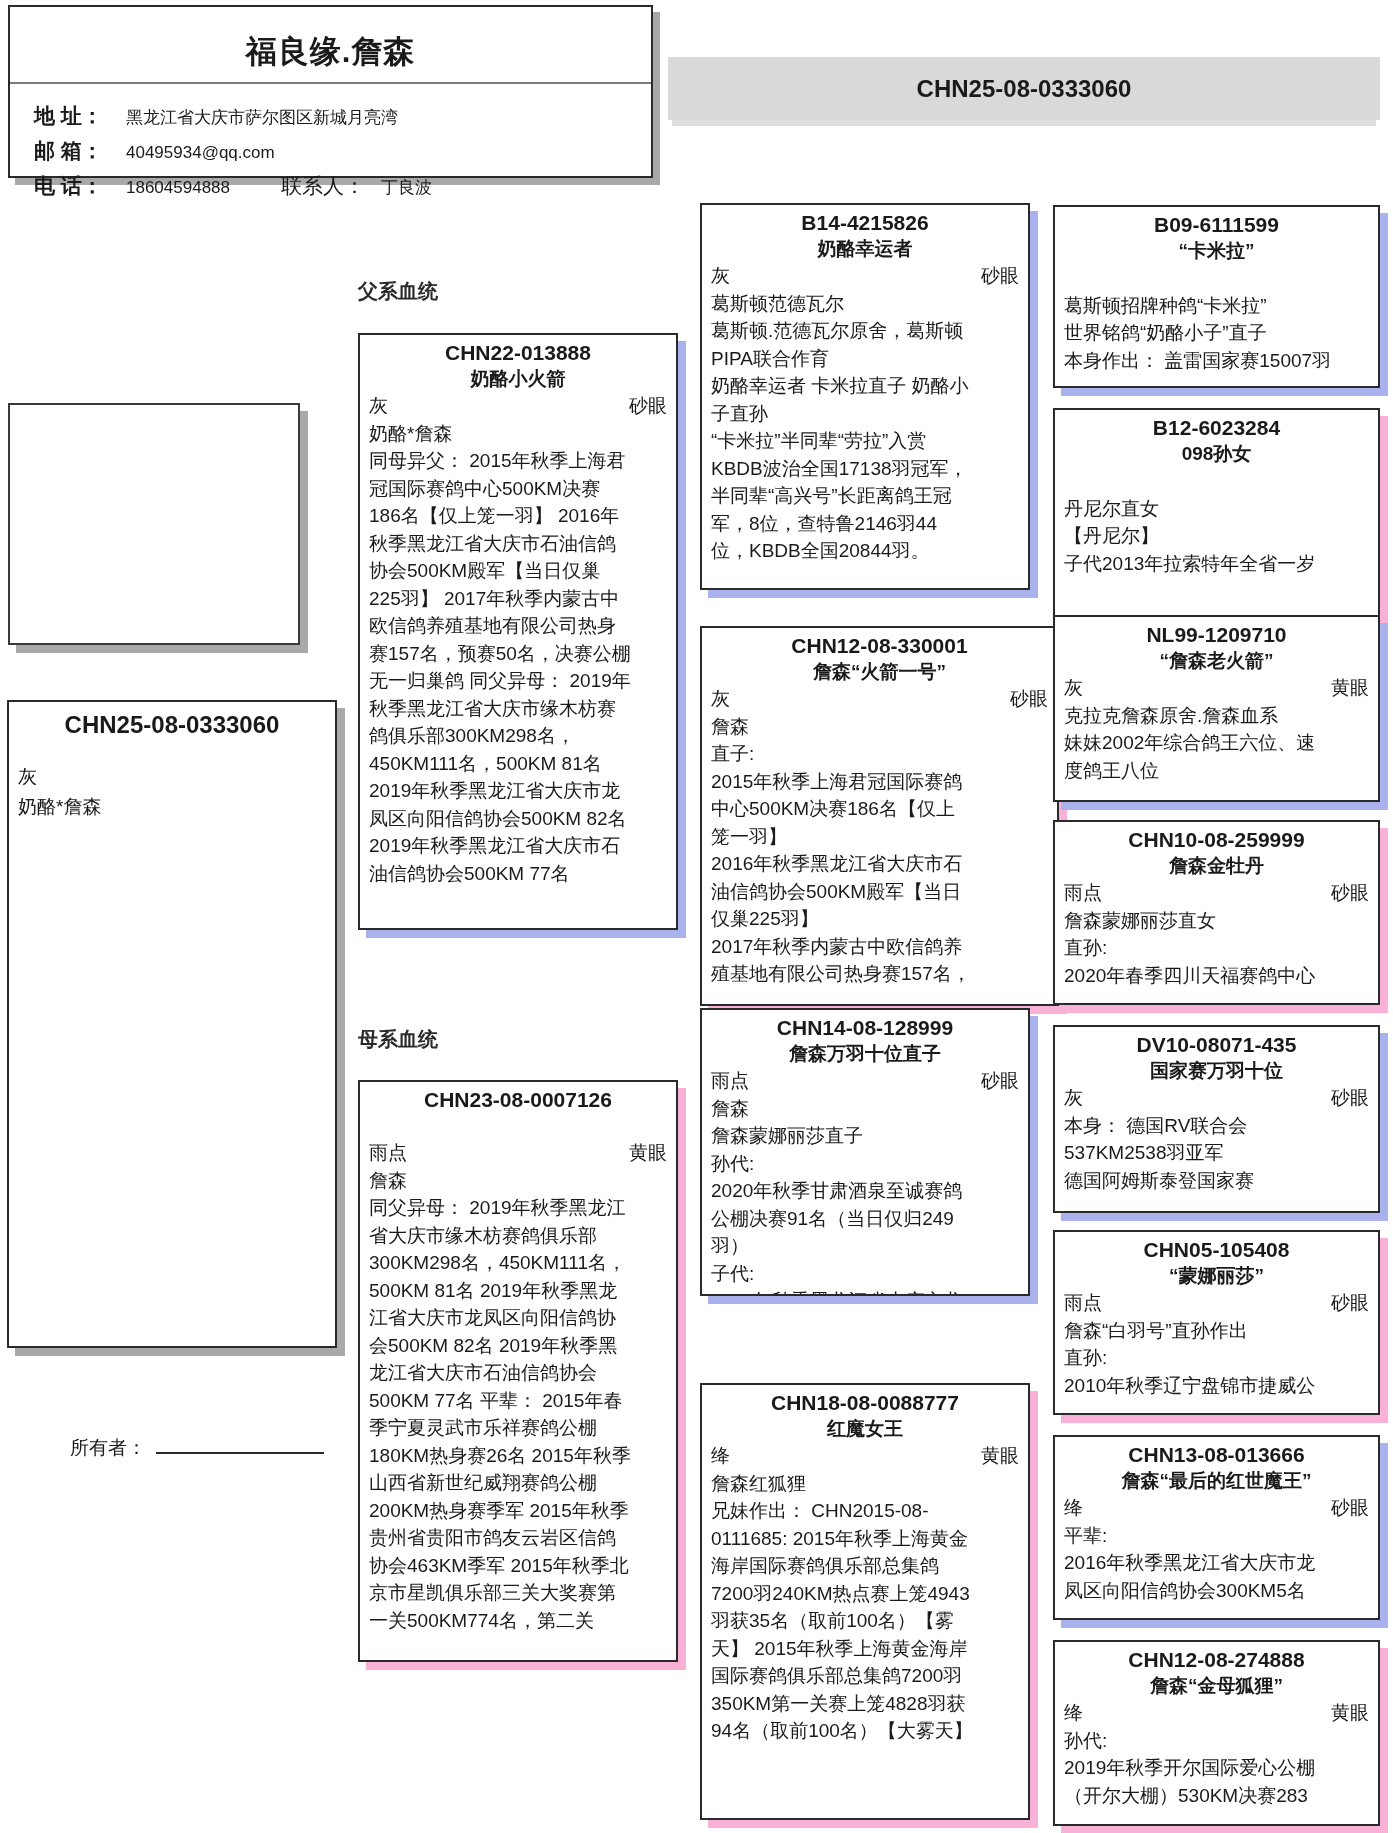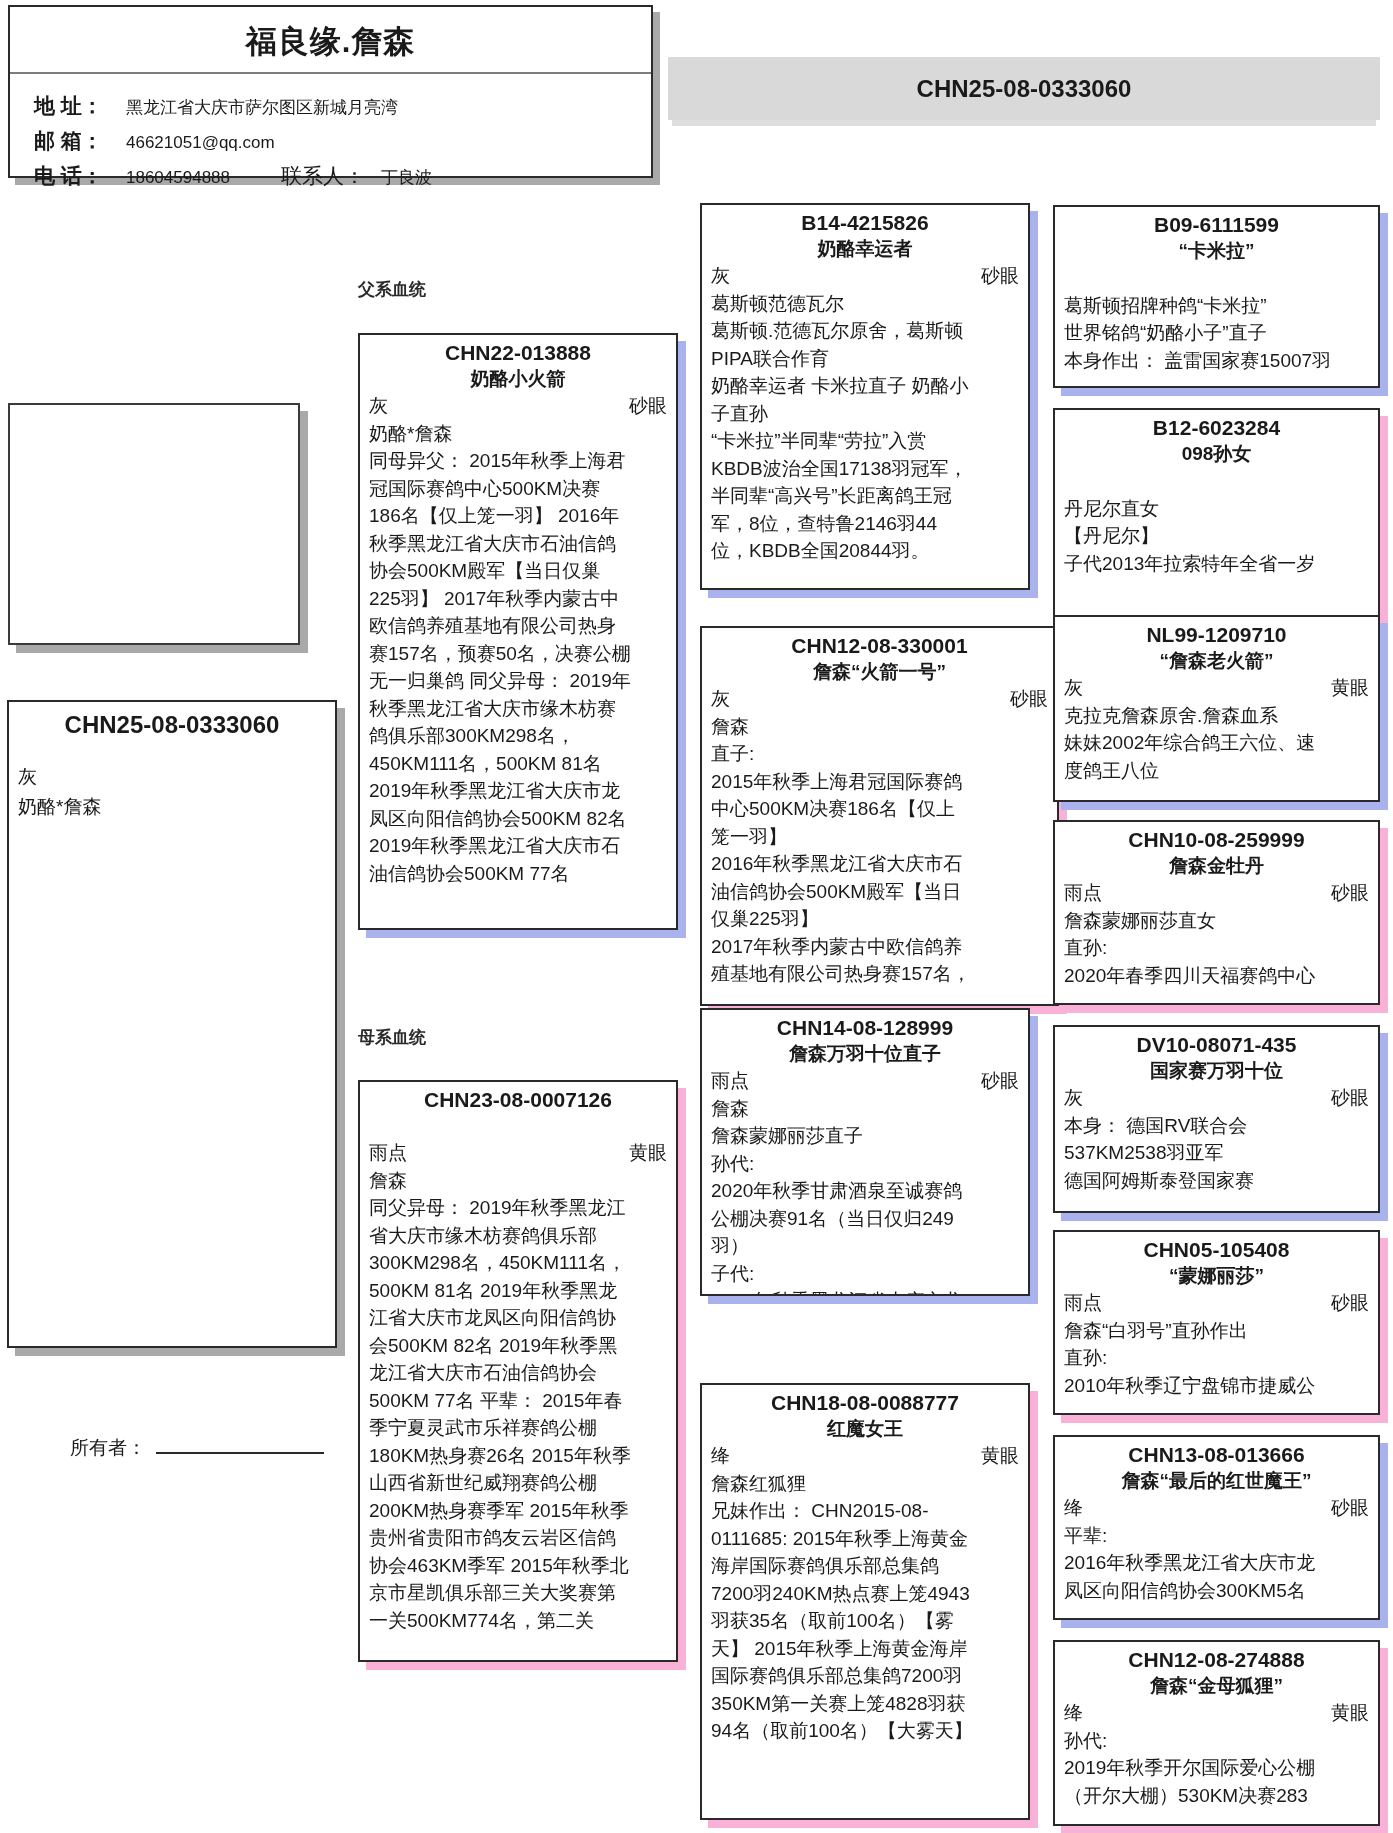--- a/index.html
+++ b/index.html
@@ -10,21 +10,21 @@
   }
   *{box-sizing:border-box;margin:0;padding:0;}
   html,body{background:#ffffff;}
   body{font-family:"Liberation Sans","DejaVu Sans",sans-serif;color:#1a1a1a;}
   #page{position:relative;width:1393px;height:1833px;background:#fff;overflow:hidden;}
 
   
   .header-box{position:absolute;left:8px;top:5px;width:645px;height:173px;background:#fff;
     border:2px solid #2a2a2a;box-shadow:7px 7px 0 var(--neutral-shadow);}
   .header-title{font-size:31px;font-weight:bold;text-align:center;letter-spacing:1px;
-    padding:14px 0 9px;border-bottom:2px solid #7d7d7d;}
+    padding:24px 0 9px;border-bottom:2px solid #7d7d7d;}
   .header-rows{padding:12px 14px 6px 24px;}
   .hrow{display:flex;align-items:baseline;line-height:26px;}
   .hlabel{font-weight:bold;font-size:21px;flex:0 0 92px;white-space:nowrap;margin-top:7px;}
   .hval{font-size:17px;white-space:nowrap;}
   .hval-phone{flex:0 0 155px;}
   .hlabel2{font-weight:normal;font-size:21px;white-space:nowrap;margin-right:16px;}
 
   
   .banner{position:absolute;left:668px;top:57px;width:712px;height:63px;background:var(--banner-bg);
     text-align:center;line-height:63px;font-size:24px;font-weight:bold;
@@ -43,41 +43,41 @@
   .ptitle{text-align:center;font-weight:bold;font-size:21px;line-height:27px;white-space:nowrap;}
   .psub{text-align:center;font-weight:bold;font-size:19px;line-height:26px;min-height:26px;white-space:nowrap;}
   .eyerow{display:flex;justify-content:space-between;font-size:19px;line-height:27.5px;min-height:27.5px;}
   .pline{font-size:19px;line-height:27.5px;white-space:nowrap;}
 
   
   .subject-box .ptitle{font-size:24px;line-height:30px;padding-top:4px;}
   .subject-box .plines{margin-top:22px;}
   .subject-box .pline{font-size:19px;line-height:30px;}
 
-  .section-label{position:absolute;font-size:17px;font-weight:bold;color:#2a2a2a;}
+  .section-label{position:absolute;font-size:20px;font-weight:bold;color:#2a2a2a;}
 
   .owner{position:absolute;left:70px;top:1432px;font-size:19px;white-space:nowrap;}
   .owner-line{display:inline-block;width:168px;height:22px;border-bottom:2px solid #2a2a2a;
     margin-left:10px;vertical-align:baseline;}
 </style>
 </head>
 <body>
 
 <div id="page">
 
   <div class="header-box">
     <div class="header-title">福良缘.詹森</div>
     <div class="header-rows">
       <div class="hrow">
         <span class="hlabel">地 址：</span>
         <span class="hval">黑龙江省大庆市萨尔图区新城月亮湾</span>
       </div>
       <div class="hrow">
         <span class="hlabel">邮 箱：</span>
-        <span class="hval">46621051@qq.com</span>
+        <span class="hval">40495934@qq.com</span>
       </div>
       <div class="hrow">
         <span class="hlabel">电 话：</span>
         <span class="hval hval-phone">18604594888</span>
         <span class="hlabel2">联系人：</span>
         <span class="hval">丁良波</span>
       </div>
     </div>
   </div>
 

